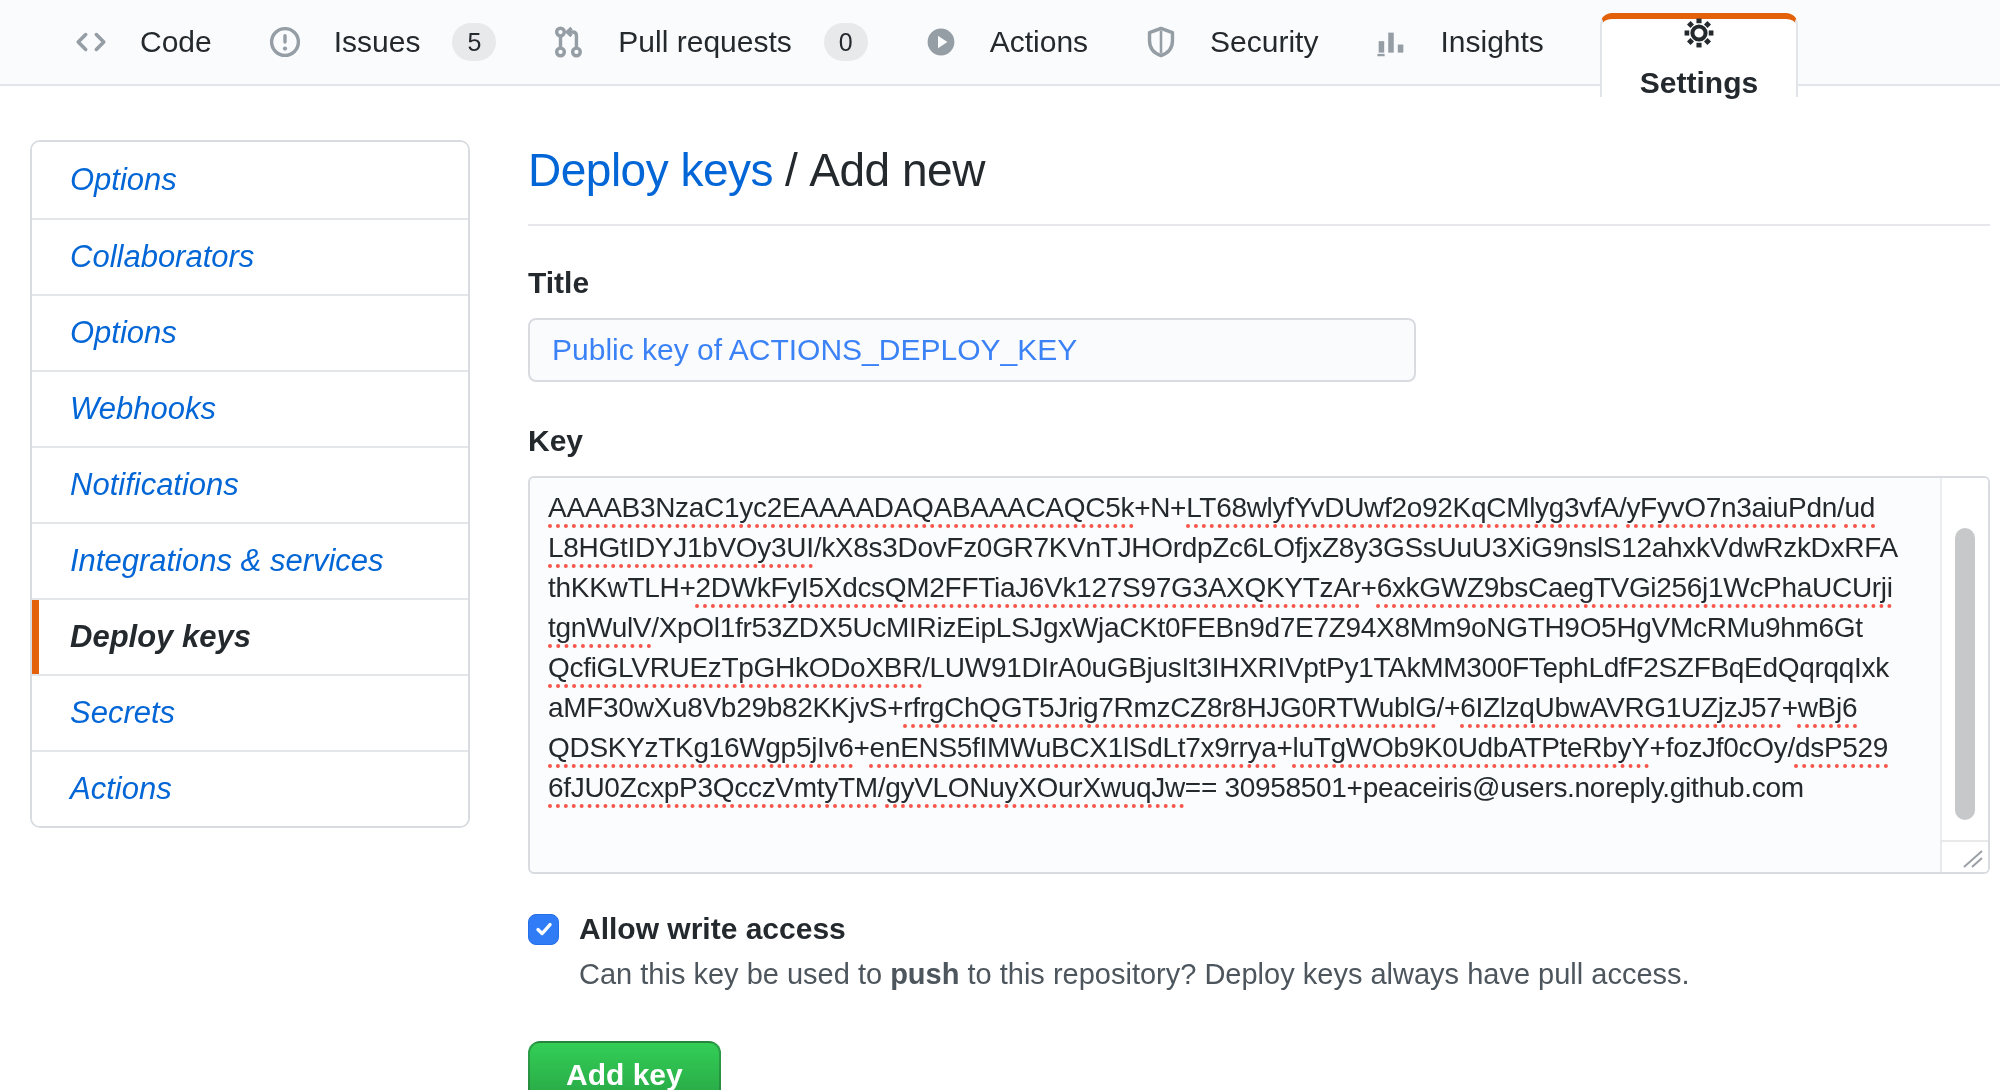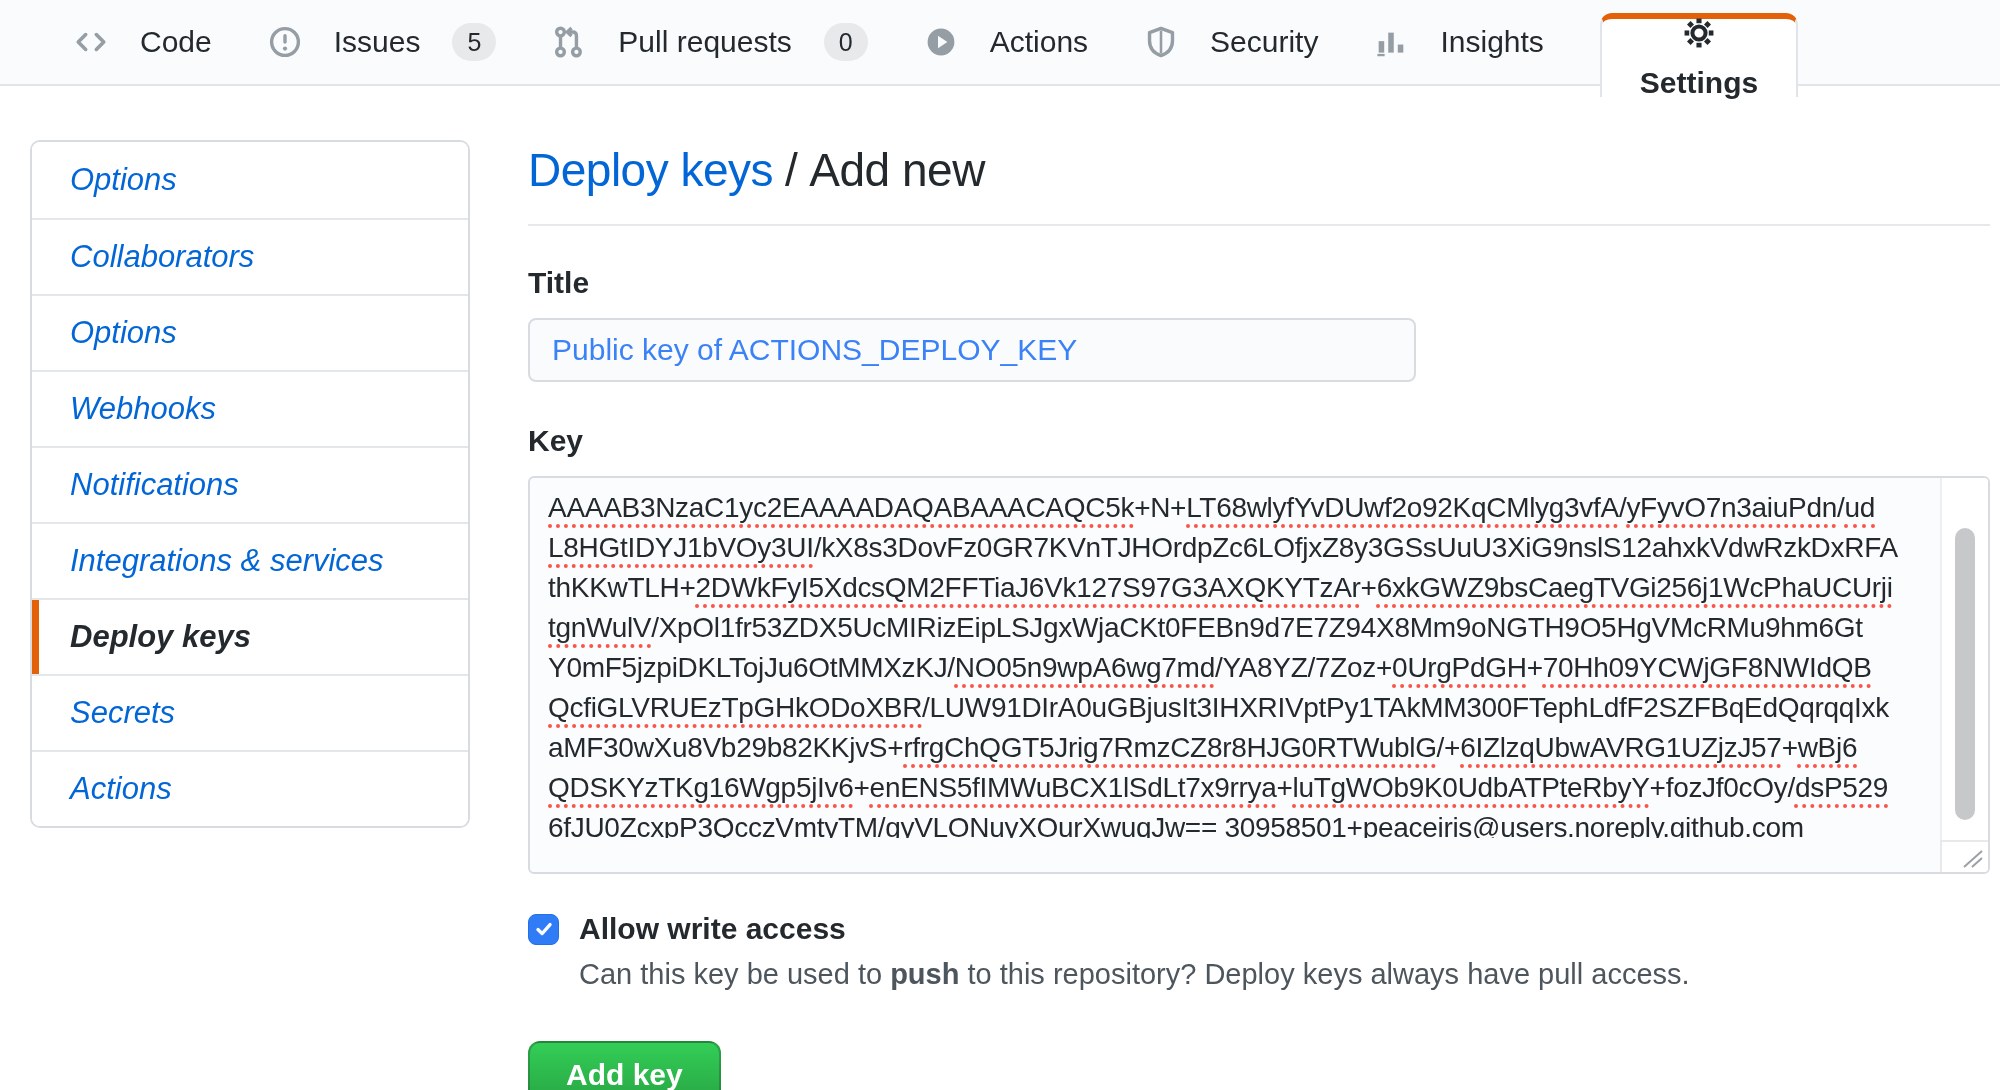--- a/index.html
+++ b/index.html
@@ -217,21 +217,20 @@
 
   <div class="gap"></div>
 
   <div class="field-label">Key</div>
   <div class="key-editor">
     <div class="key-text">
         <div class="key-line"><span class="misspelled">AAAAB3NzaC1yc2EAAAADAQABAAACAQC5k</span><span>+N+</span><span class="misspelled">LT68wlyfYvDUwf2o92KqCMlyg3vfA</span><span>/</span><span class="misspelled">yFyvO7n3aiuPdn</span><span>/</span><span class="misspelled">ud</span></div>
         <div class="key-line"><span class="misspelled">L8HGtIDYJ1bVOy3UI</span><span>/kX8s3DovFz0GR7KVnTJHOrdpZc6LOfjxZ8y3GSsUuU3XiG9nslS12ahxkVdwRzkDxRFA</span></div>
         <div class="key-line"><span>thKKwTLH+</span><span class="misspelled">2DWkFyI5XdcsQM2FFTiaJ6Vk127S97G3AXQKYTzAr</span><span>+</span><span class="misspelled">6xkGWZ9bsCaegTVGi256j1WcPhaUCUrji</span></div>
         <div class="key-line"><span class="misspelled">tgnWulV</span><span>/XpOl1fr53ZDX5UcMIRizEipLSJgxWjaCKt0FEBn9d7E7Z94X8Mm9oNGTH9O5HgVMcRMu9hm6Gt</span></div>
-        <div class="key-line"><span>Y0mF5jzpiDKLTojJu6OtMMXzKJ/</span><span class="misspelled">NO05n9wpA6wg7md</span><span>/YA8YZ/7Zoz+</span><span class="misspelled">0UrgPdGH</span><span>+</span><span class="misspelled">70Hh09YCWjGF8NWIdQB</span></div>
         <div class="key-line"><span class="misspelled">QcfiGLVRUEzTpGHkODoXBR</span><span>/LUW91DIrA0uGBjusIt3IHXRIVptPy1TAkMM300FTephLdfF2SZFBqEdQqrqqIxk</span></div>
         <div class="key-line"><span>aMF30wXu8Vb29b82KKjvS+</span><span class="misspelled">rfrgChQGT5Jrig7RmzCZ8r8HJG0RTWublG</span><span>/+</span><span class="misspelled">6IZlzqUbwAVRG1UZjzJ57</span><span>+</span><span class="misspelled">wBj6</span></div>
         <div class="key-line"><span class="misspelled">QDSKYzTKg16Wgp5jIv6</span><span>+</span><span class="misspelled">enENS5fIMWuBCX1lSdLt7x9rrya</span><span>+</span><span class="misspelled">luTgWOb9K0UdbATPteRbyY</span><span>+fozJf0cOy/</span><span class="misspelled">dsP529</span></div>
         <div class="key-line"><span class="misspelled">6fJU0ZcxpP3QcczVmtyTM</span><span>/</span><span class="misspelled">gyVLONuyXOurXwuqJw</span><span>== 30958501+peaceiris@users.noreply.github.com</span></div>
       </div>
     <div class="scroll-gutter">
       <div class="scroll-thumb"></div>
     </div>
     <div class="resize-corner">
       <svg width="26" height="22" viewBox="0 0 26 22">

